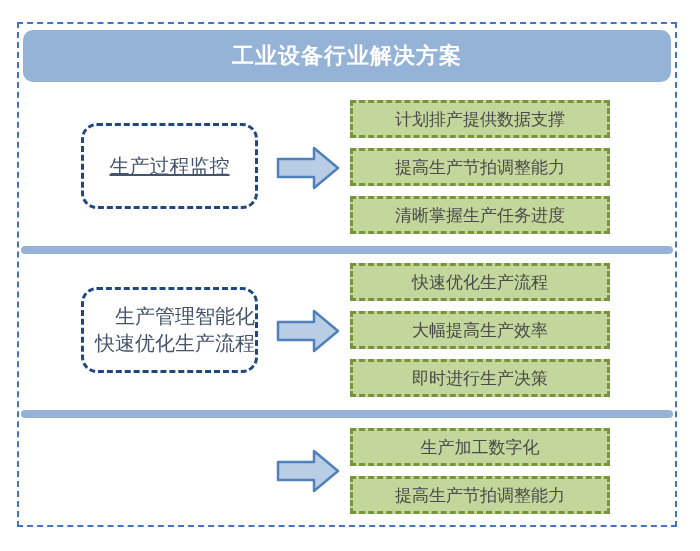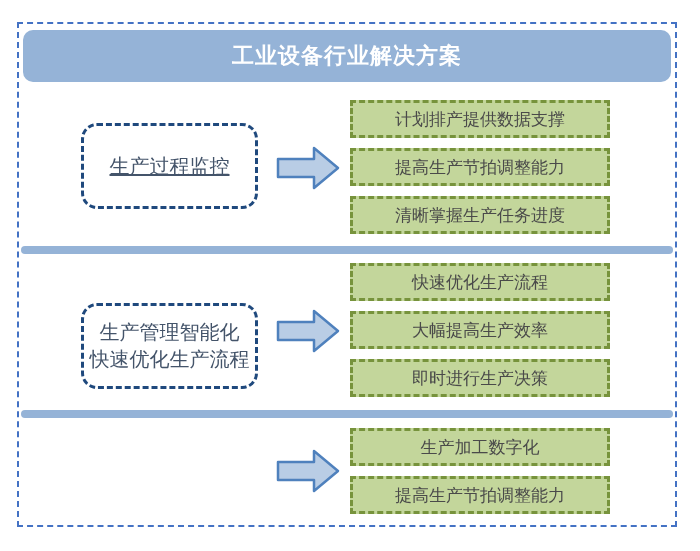--- a/index.html
+++ b/index.html
@@ -29,21 +29,21 @@
     position:absolute; left:81px; width:177px; height:86px;
     border:3px dashed var(--left-box-border,#1F497D);
     border-radius:16px;
     background:#ffffff;
     display:flex; flex-direction:column; align-items:center; justify-content:center;
     color:var(--left-box-text,#44546A);
     font-size:20px; line-height:27px;
     text-align:center; white-space:nowrap;
   }
   .lb-1 { top:123px;text-decoration:underline; }
-  .lb-2 { top:303px; }
+  .lb-2 { top:287px;align-items:flex-end; }
   .lb-3 { top:430px; }
   .arrow { position:absolute; left:276px; width:64px; height:46px; }
   .ar-1 { top:145px; }
   .ar-2 { top:308px; }
   .ar-3 { top:448px; }
   .arrow path {
     fill:var(--arrow-fill,#B9CDE5);
     stroke:var(--arrow-border,#4F81BD);
     stroke-width:2.5; stroke-linejoin:round;
   }

